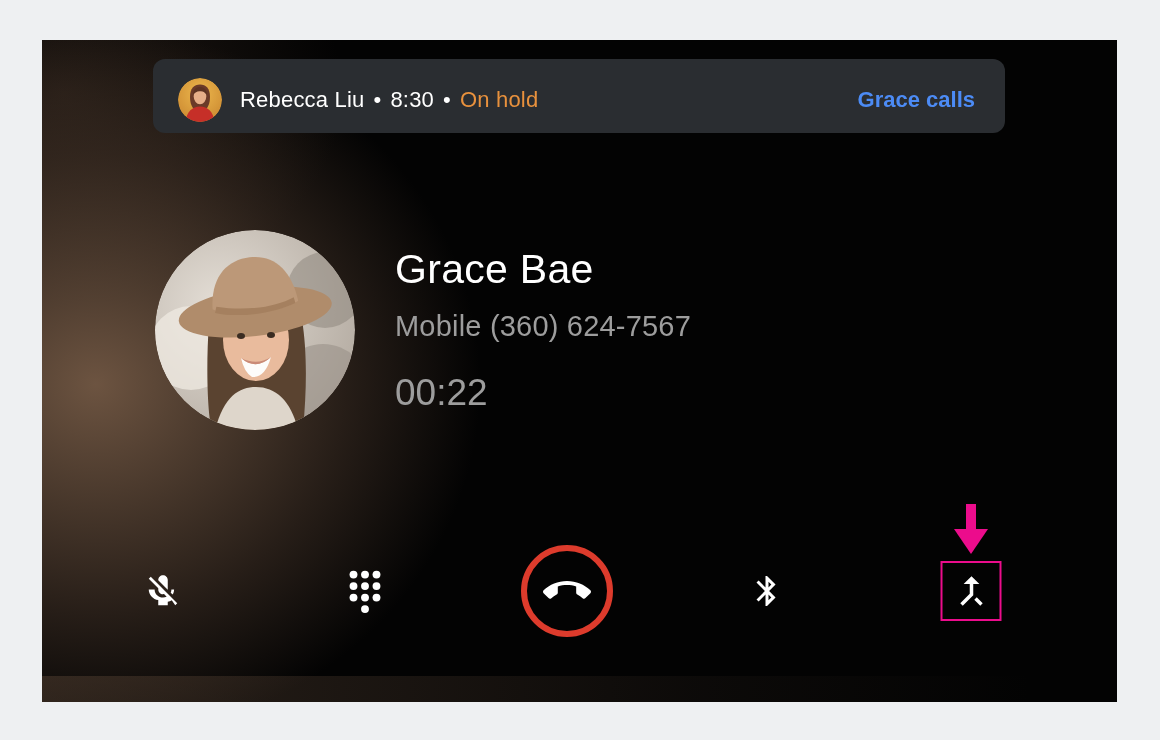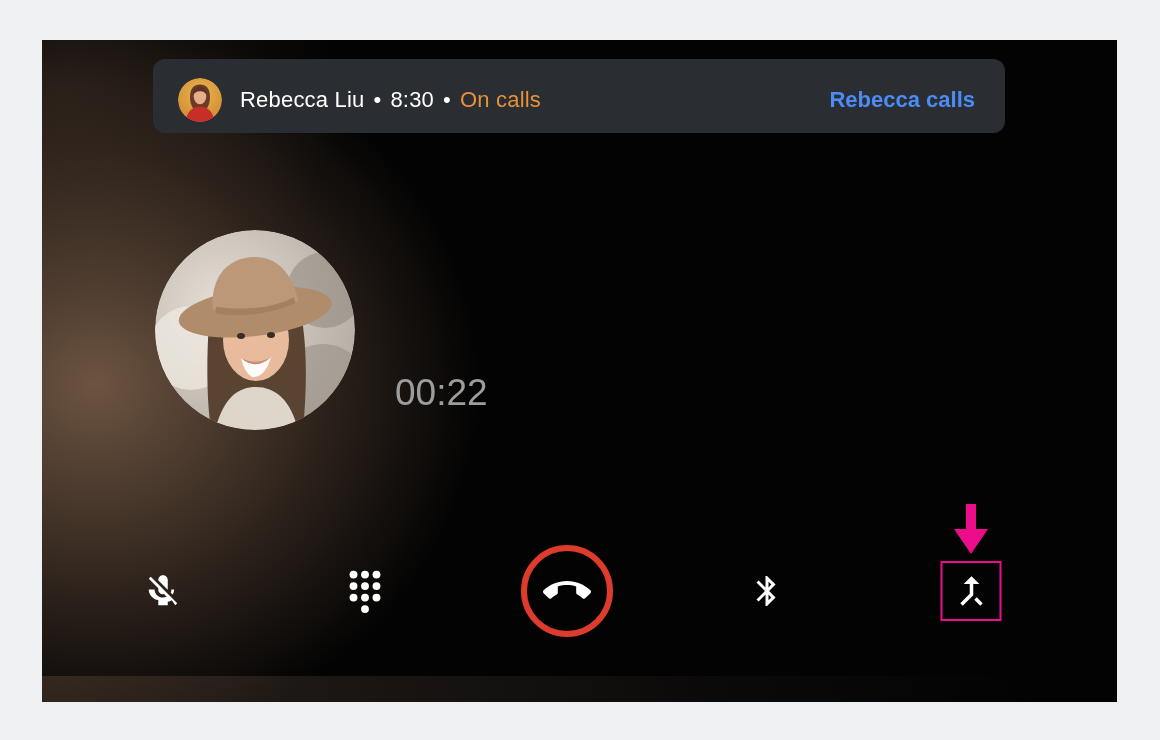--- a/index.html
+++ b/index.html
@@ -70,23 +70,23 @@
           <path d="M15 17 C15.5 11 18 9 22 9 C26 9 28.5 11 29 17 C26 13.5 25 13 22 13.2 C19 13 17.5 14 15 17Z" fill="#5D3222"></path>
           <path d="M7.5 44 C8.5 33.5 14.5 28.5 22 28.5 C29.5 28.5 35.5 33.5 36.5 44Z" fill="#C62F28"></path>
         </g>
       </svg>
     </span>
     <span class="banner-line">
       <span>Rebecca Liu</span>
       <span>•</span>
       <span>8:30</span>
       <span>•</span>
-      <span class="status-hold">On calls</span>
+      <span class="status-hold">On hold</span>
     </span>
-    <span class="switch-calls">Rebecca calls</span>
+    <span class="switch-calls">Grace calls</span>
   </div>
 
   <div class="contact-photo">
     <svg width="200" height="200" viewBox="0 0 200 200">
       <defs>
         <clipPath id="gc">
             <circle cx="100" cy="100" r="100"></circle>
           </clipPath>
         <radialGradient id="gbg" cx="32%" cy="38%" r="85%">
           <stop offset="0" stop-color="#E4DED6"></stop>
@@ -107,20 +107,22 @@
           <path d="M58 74 C60 42 78 27 101 27 C125 27 141 44 144 76 C128 86 72 84 58 74Z" fill="#BC9878"></path>
           <path d="M62 72 C90 80 120 80 140 72 L141 78 C118 86 82 86 60 78Z" fill="#A5805F"></path>
         </g>
         <ellipse cx="86" cy="106" rx="4" ry="3" fill="#3A2C22"></ellipse>
         <ellipse cx="116" cy="105" rx="4" ry="3" fill="#3A2C22"></ellipse>
         <path d="M86 128 Q101 141 116 127 Q110 148 97 147 Q89 142 86 128Z" fill="#FDFCFA"></path>
         <path d="M86 128 Q101 141 116 127 Q102 136 86 128Z" fill="#C98A77"></path>
       </g>
     </svg>
   </div>
+  <div class="contact-name">Grace Bae</div>
+  <div class="contact-phone">Mobile (360) 624-7567</div>
   <div class="contact-timer">00:22</div>
 
   <button class="ctrl" style="left:121px;">
     <span>
       <svg width="38" height="38" viewBox="0 0 24 24" fill="#FFFFFF">
         <path d="M19 11h-1.7c0 .74-.16 1.43-.43 2.05l1.23 1.23c.56-.98.9-2.09.9-3.28zm-4.02.17c0-.06.02-.11.02-.17V5c0-1.66-1.34-3-3-3S9 3.34 9 5v.18l5.98 5.99zM4.27 3L3 4.27l6.01 6.01V11c0 1.66 1.33 3 2.99 3 .22 0 .44-.03.65-.08l1.66 1.66c-.71.33-1.5.52-2.31.52-2.76 0-5.3-2.1-5.3-5.1H3c0 3.41 2.72 6.23 6 6.72V21h6v-2.28c.91-.13 1.77-.45 2.54-.9L19.73 21 21 19.73 4.27 3z"></path>
       </svg>
     </span>
   </button>
 

